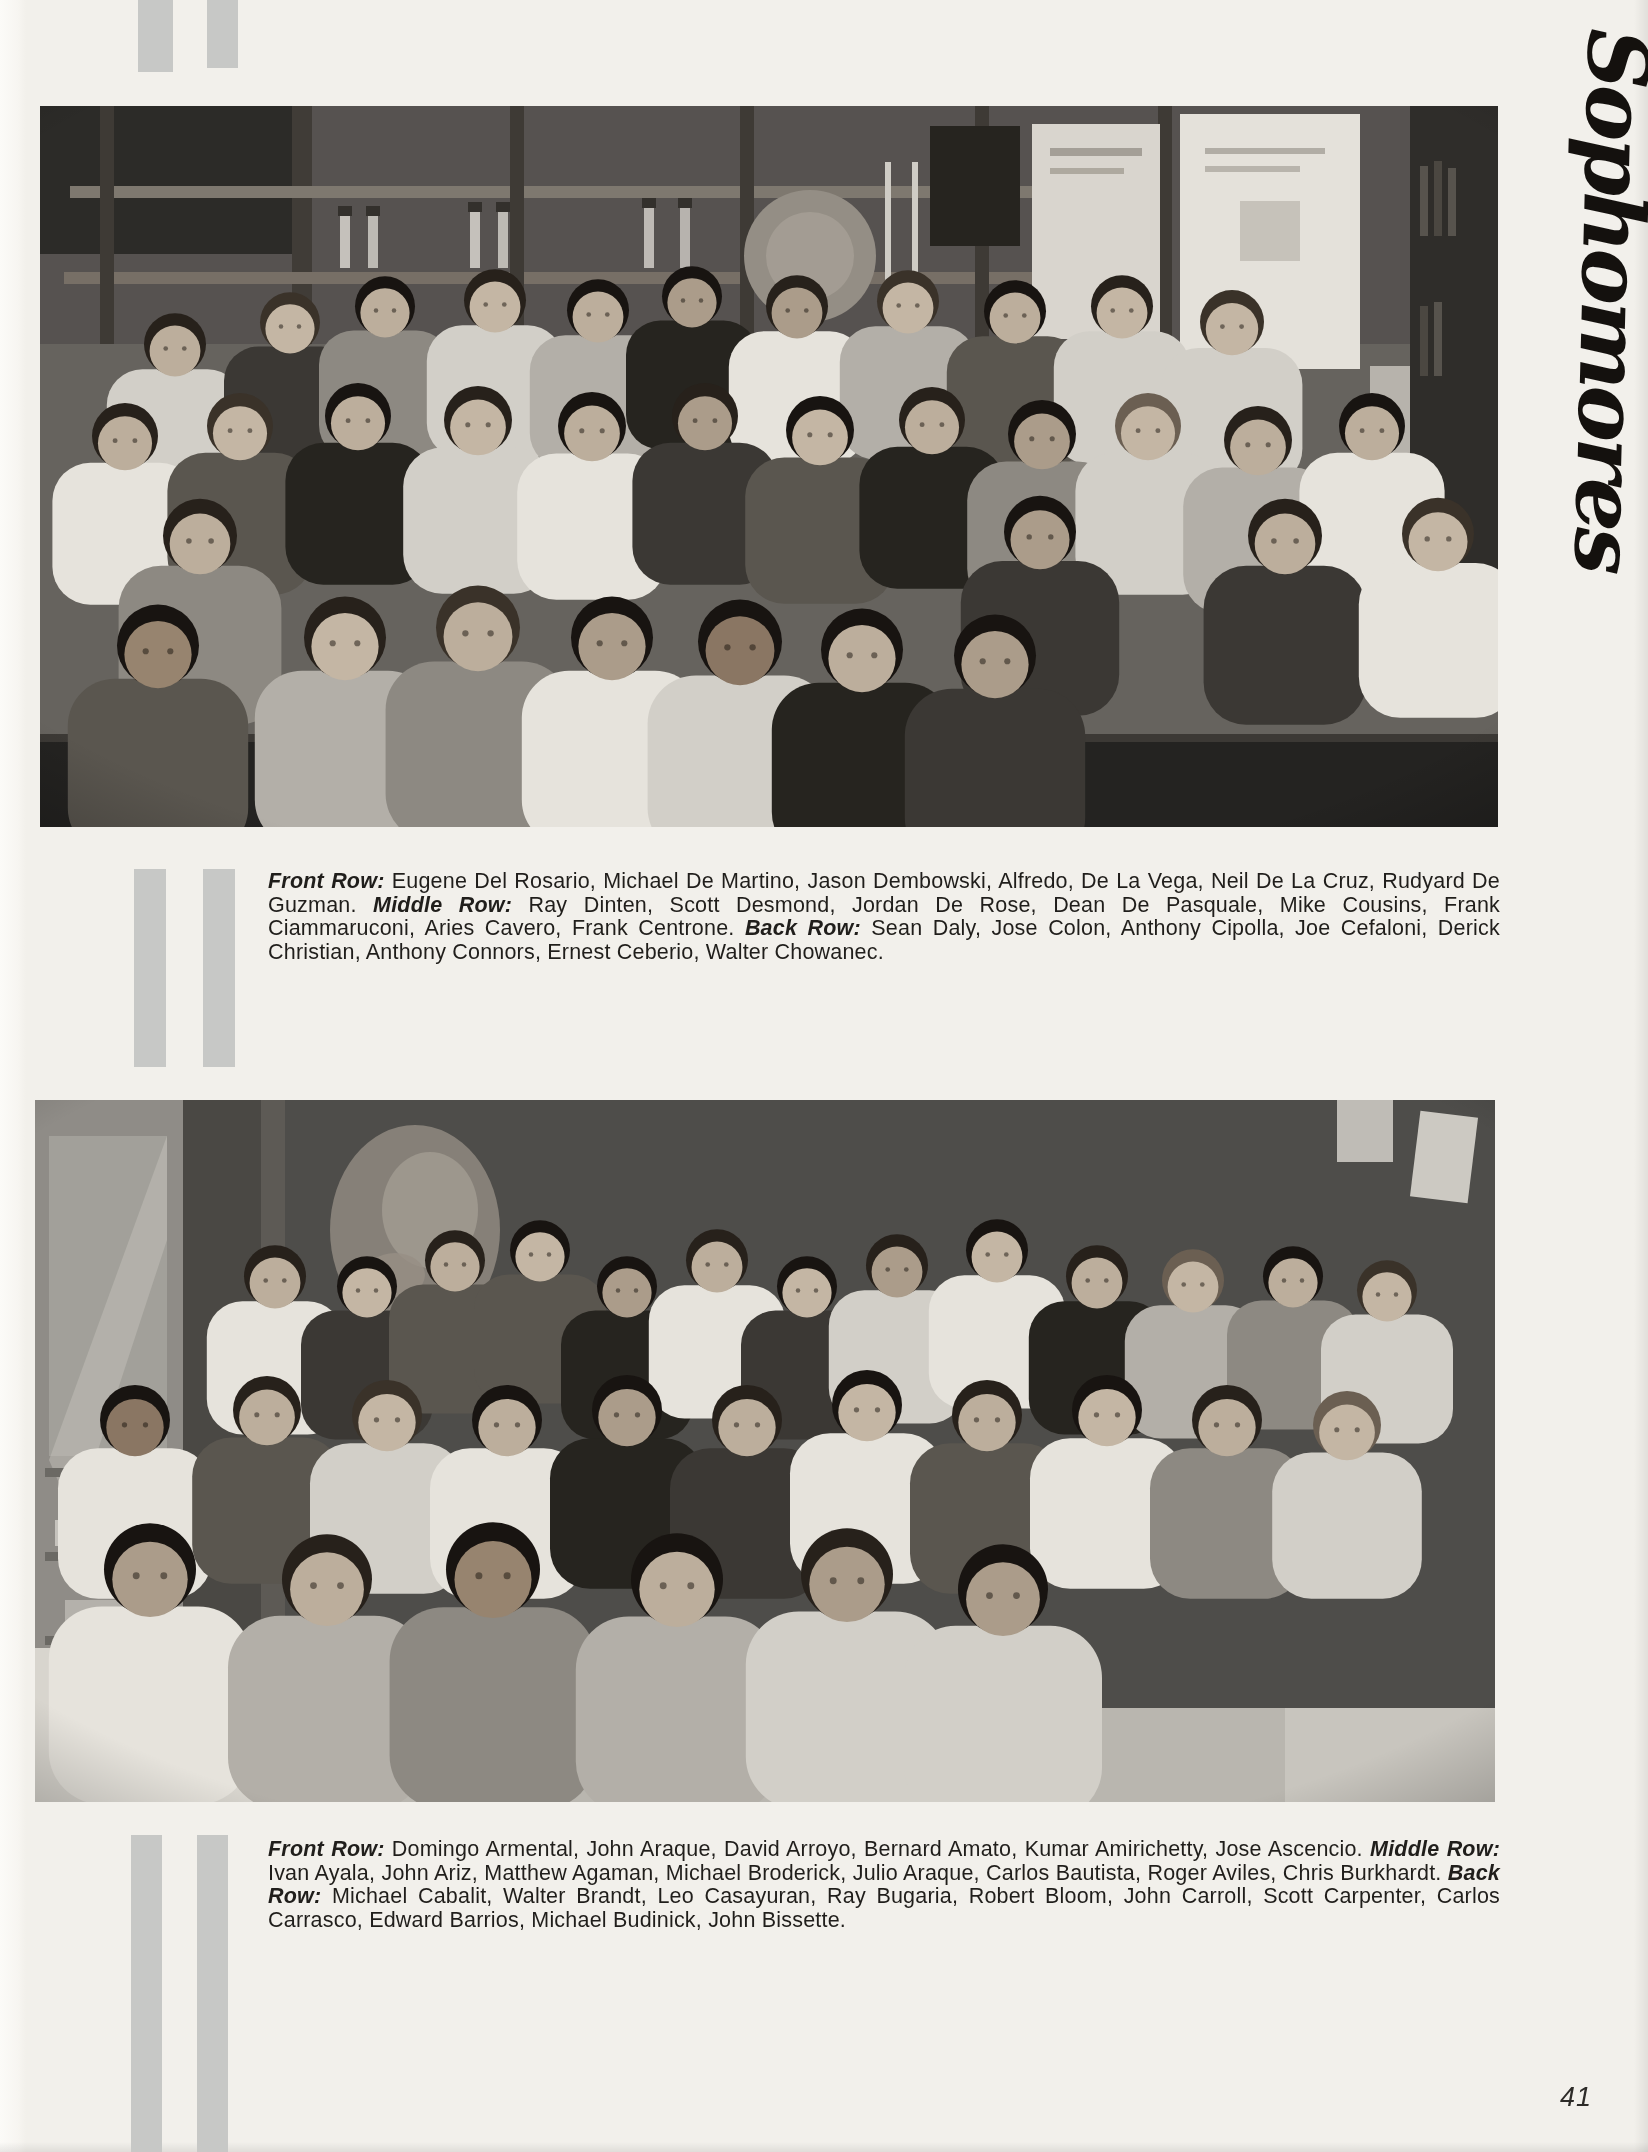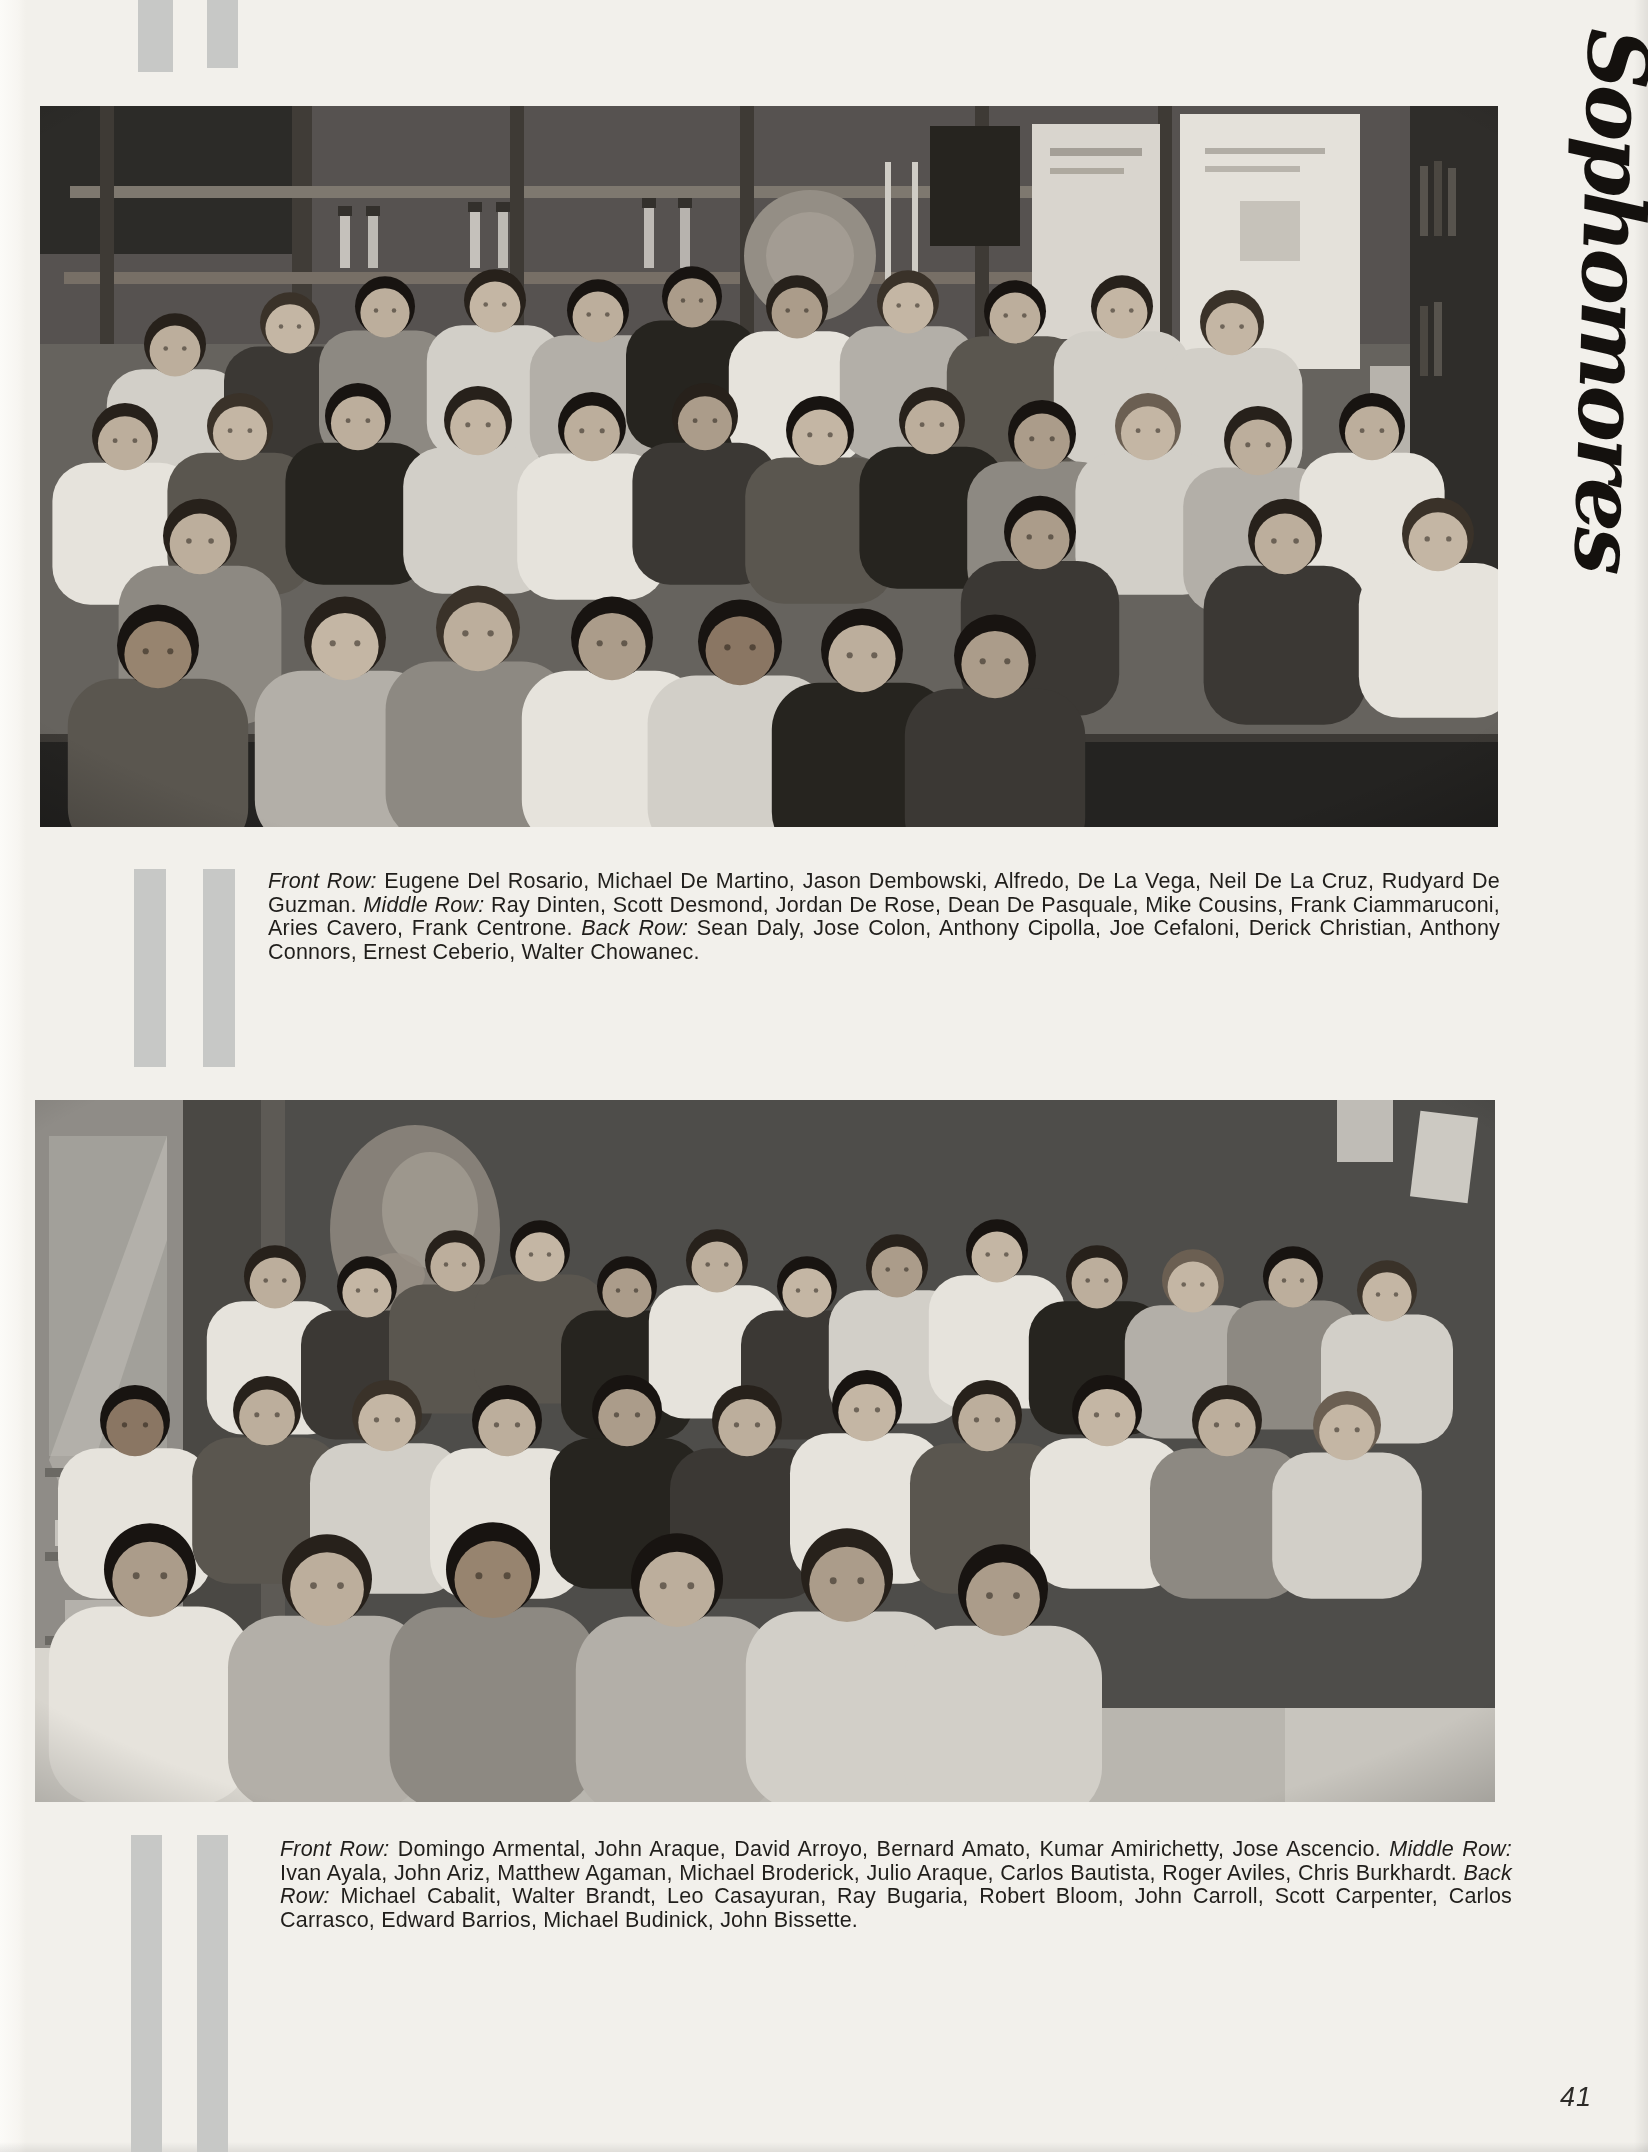--- a/index.html
+++ b/index.html
@@ -24,22 +24,22 @@
   .photo{position:absolute;margin:0;line-height:0;background:#555350;}
   .photo1{left:40px;top:106px;width:1458px;height:721px;}
   .photo2{left:35px;top:1100px;width:1460px;height:702px;}
   .photo svg{display:block;width:100%;height:100%;}
   .caption{
     position:absolute;width:1232px;margin:0;
     font-size:21.5px;line-height:23.6px;letter-spacing:.2px;
     text-align:justify;color:#201e1b;
   }
   .caption1{left:268px;top:870px;}
-  .caption2{left:280px;top:1838px;}
-  .seg-label{font-weight:400;font-style:italic;}
+  .caption2{left:268px;top:1838px;}
+  .seg-label{font-weight:700;font-style:italic;}
   .seg-normal{font-weight:400;font-style:normal;margin-top:28px;}
   .script-title{
     position:absolute;top:30px;left:1668px;
     transform:rotate(91.5deg);transform-origin:0 0;
     font-family:"DejaVu Serif",serif;font-style:italic;font-weight:700;
     font-size:84px;letter-spacing:-4px;color:#14110e;white-space:nowrap;
   }
   .page-number{
     position:absolute;left:1560px;top:2082px;
     font-size:27px;letter-spacing:1px;color:#2d2b28;font-style:oblique 6deg;

